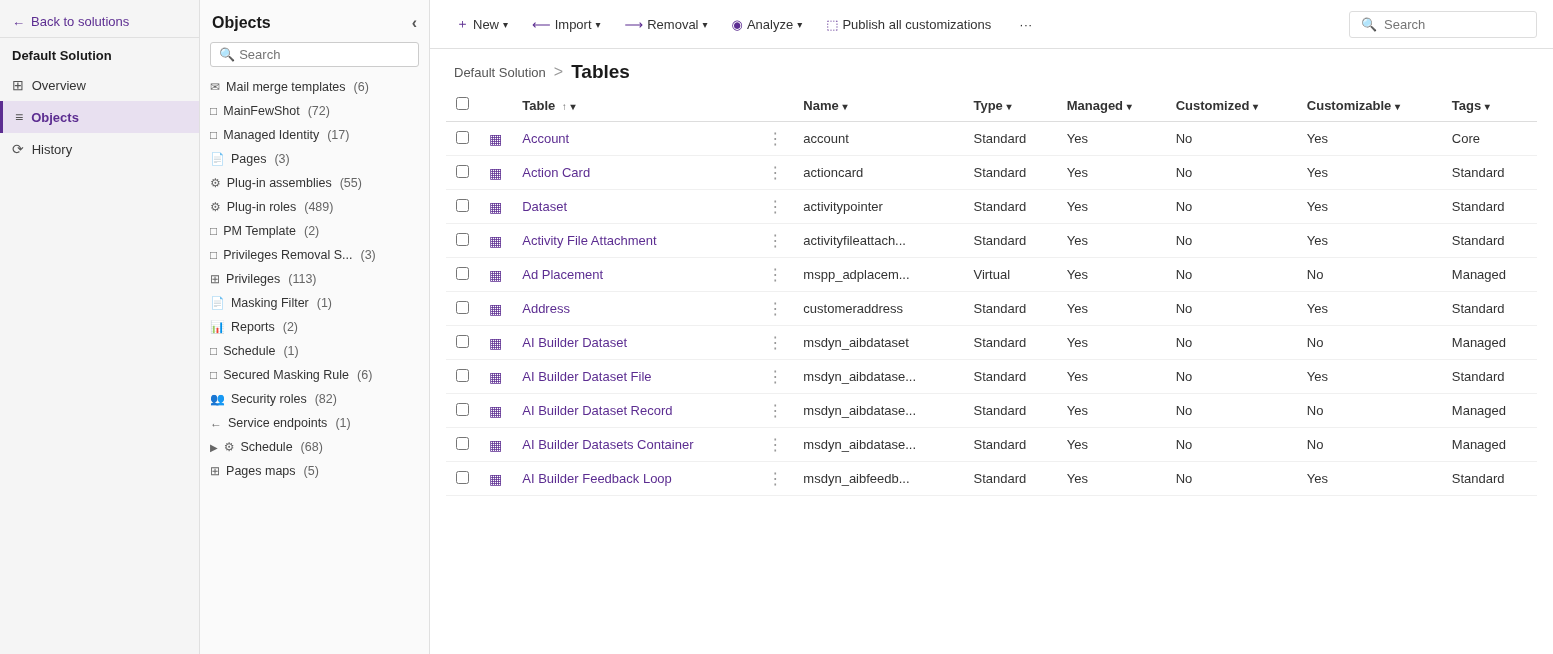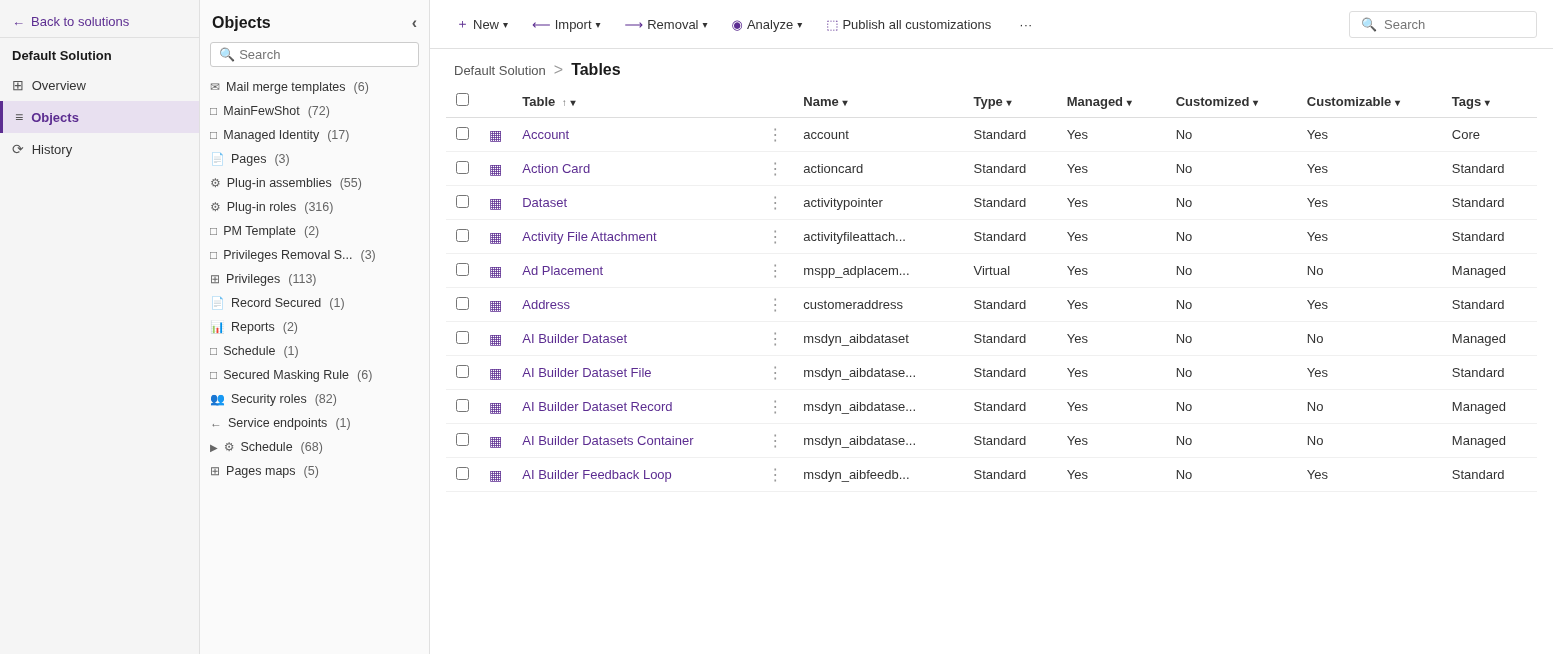--- a/index.html
+++ b/index.html
@@ -150,21 +150,21 @@
     
     .breadcrumb {
       padding: 12px 24px 6px 24px;
       display: flex;
       align-items: center;
       gap: 8px;
       font-size: 13px;
       color: #555;
     }
     .breadcrumb .bc-current {
-      font-size: 16px;
+      font-size: 19px;
       font-weight: 700;
       color: #1a1a1a;
     }
     .breadcrumb .bc-sep { color: #999; font-size: 16px; }
 
     
     .table-wrapper {
       flex: 1;
       overflow-y: auto;
       padding: 0 16px;
@@ -252,40 +252,40 @@
       <span class="item-count">(3)</span>
     </div>
     <div class="objects-list-item">
       <span class="item-icon">⚙</span>
       <span>Plug-in assemblies</span>
       <span class="item-count">(55)</span>
     </div>
     <div class="objects-list-item">
       <span class="item-icon">⚙</span>
       <span>Plug-in roles</span>
-      <span class="item-count">(316)</span>
+      <span class="item-count">(489)</span>
     </div>
     <div class="objects-list-item">
       <span class="item-icon">□</span>
       <span>PM Template</span>
       <span class="item-count">(2)</span>
     </div>
     <div class="objects-list-item">
       <span class="item-icon">□</span>
       <span>Privileges Removal S...</span>
       <span class="item-count">(3)</span>
     </div>
     <div class="objects-list-item">
       <span class="item-icon">⊞</span>
       <span>Privileges</span>
       <span class="item-count">(113)</span>
     </div>
     <div class="objects-list-item">
       <span class="item-icon">📄</span>
-      <span>Record Secured</span>
+      <span>Masking Filter</span>
       <span class="item-count">(1)</span>
     </div>
     <div class="objects-list-item">
       <span class="item-icon">📊</span>
       <span>Reports</span>
       <span class="item-count">(2)</span>
     </div>
     <div class="objects-list-item">
       <span class="item-icon">□</span>
       <span>Schedule</span>

